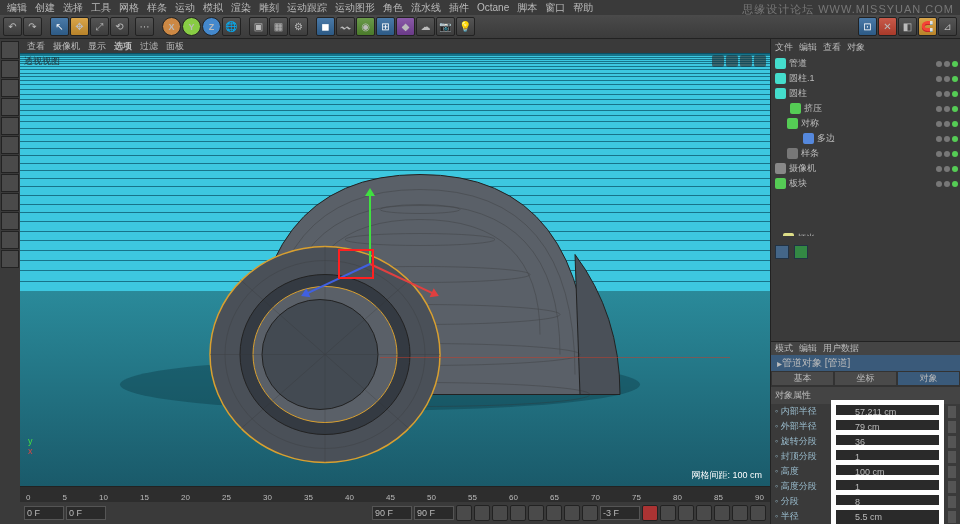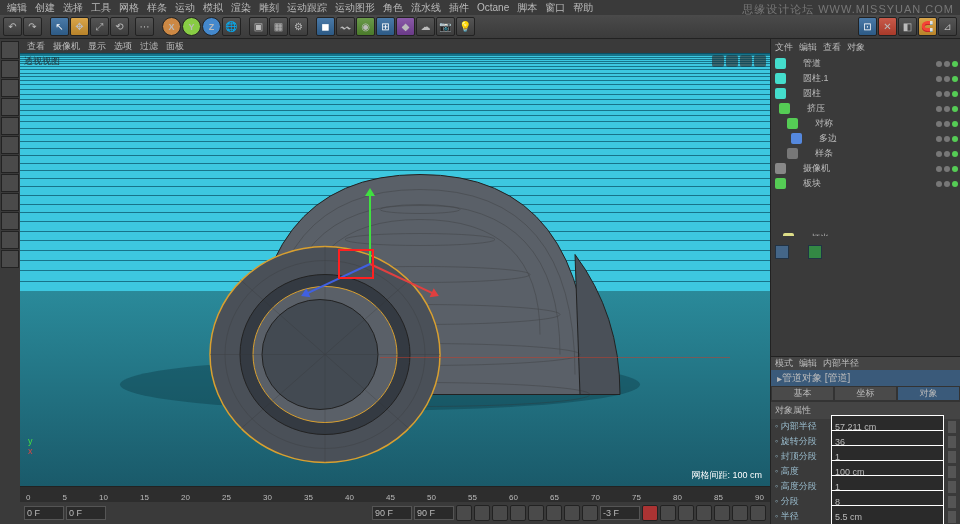--- a/index.html
+++ b/index.html
@@ -37,37 +37,37 @@
 .mini-axes { position: absolute; bottom: 30px; left: 8px; font-size: 9px; color: #0d0; }
 .mini-axes .xa { color: #d44; } .mini-axes .ya { color: #4d4; }
 .hud { position: absolute; bottom: 4px; right: 8px; font-size: 9px; color: #fff; }
 .hline { position: absolute; top: 304px; left: 360px; width: 350px; height: 1px; background: rgba(200,60,40,.5); }
 .timeline { height: 38px; background: #3a3a3a; display: flex; flex-direction: column; }
 .tl-ruler { height: 16px; background: #2d2d2d; display: flex; justify-content: space-between; padding: 0 6px; font-size: 8px; align-items: flex-end; border-top: 1px solid #222; }
 .tl-ctrl { height: 22px; display: flex; align-items: center; gap: 2px; padding: 0 4px; }
 .tl-field { width: 40px; height: 14px; background: #2a2a2a; border: 1px solid #555; font-size: 9px; color: #bbb; padding: 0 2px; display: flex; align-items: center; }
 .tl-btn { width: 16px; height: 16px; background: #4a4a4a; border: 1px solid #222; border-radius: 2px; }
 .right-panel { width: 190px; background: #3a3a3a; display: flex; flex-direction: column; border-left: 1px solid #222; }
-.obj-row { display: flex; align-items: center; height: 15px; padding: 0 2px; gap: 17px; font-size: 9px; }
+.obj-row { display: flex; align-items: center; height: 15px; padding: 0 2px; gap: 3px; font-size: 9px; }
 .obj-row .ico { width: 11px; height: 11px; display: inline-block; background: #666; border-radius: 2px; }
 .ico.cyan { background: #4dc; } .ico.green { background: #5c5; } .ico.blue { background: #58d; }
 .ico.cam { background: #888; } .ico.light { background: #dd8; } .ico.gray { background: #777; }
 .obj-row .dots { margin-left: auto; display: flex; gap: 2px; }
 .obj-row .dots span { width: 6px; height: 6px; border-radius: 50%; }
 .d-gray { background: #777; } .d-green { background: #5c5; }
 .obj-name { flex: 0 0 auto; }
 .attr-header { height: 14px; background: #444; display: flex; gap: 6px; padding: 0 4px; font-size: 9px; align-items: center; border-top: 1px solid #222; }
 .attr-title { height: 16px; background: #3a5a7a; padding: 2px 6px; font-size: 10px; display: flex; align-items: center; }
 .attr-tabs { display: flex; height: 15px; font-size: 9px; }
 .attr-tab { flex: 1; background: #4a4a4a; display: flex; align-items: center; justify-content: center; border: 1px solid #333; }
 .attr-tab.active { background: #3a5a7a; }
 .attr-section { padding: 2px 4px; font-size: 9px; background: #444; border-top: 1px solid #333; }
 .prop-row { display: flex; align-items: center; height: 15px; gap: 4px; padding: 0 4px; font-size: 9px; }
 .prop-row .lbl { width: 52px; color: #9bc; }
-.prop-row .val { flex: 1; height: 24px; background: #2a2a2a; border: 1px solid #ffffff; padding: 0 3px; display: flex; align-items: center; }
+.prop-row .val { flex: 1; height: 24px; background: #2a2a2a; border: 5px solid #ffffff; padding: 0 19px; display: flex; align-items: center; }
 .prop-row .spin { width: 8px; height: 12px; background: #555; }
 .obj-tree { max-height: 180px; overflow: hidden; }
 .spacer { flex: 1; }
 .files-hdr { display: flex; gap: 6px; padding: 2px 4px; font-size: 9px; background: #3a3a3a; }
 .thumb { width: 14px; height: 14px; background: #468; border: 1px solid #234; margin-left: 2px; }
 svg.model { position: absolute; top: 0; left: 0; width: 100%; height: 100%; }
 </style>
 </head>
 <body>
 
@@ -144,21 +144,21 @@
     <div class="lt"></div>
     <div class="lt"></div>
     <div class="lt"></div>
   </div>
 
   <div class="viewport-area">
     <div class="vp-tabs">
         <span style="padding: 0px 3px;">查看</span>
         <span style="padding: 0px 3px;">摄像机</span>
         <span style="padding: 0px 3px;">显示</span>
-        <span style="padding: 0px 3px;">选项</span>
+        <span style="padding: 0px 3px; font-weight: bold;">选项</span>
         <span style="padding: 0px 3px;">过滤</span>
         <span style="padding: 0px 3px;">面板</span>
       </div>
     <div class="viewport">
       <div class="viewport-label">透视视图</div>
       <div class="vp-top-icons">
           <span></span>
           <span></span>
           <span></span>
           <span></span>
@@ -324,39 +324,39 @@
         </div>
         <div class="obj-row" style="padding-left: 4px;">
           <span class="ico cyan"></span>
           <span class="obj-name">圆柱</span>
           <span class="dots">
             <span class="d-gray"></span>
             <span class="d-gray"></span>
             <span class="d-green"></span>
           </span>
         </div>
-        <div class="obj-row" style="padding-left: 8px;">
+        <div class="obj-row" style="padding-left: 19px;">
           <span class="ico green"></span>
           <span class="obj-name">挤压</span>
           <span class="dots">
             <span class="d-gray"></span>
             <span class="d-gray"></span>
             <span class="d-green"></span>
           </span>
         </div>
         <div class="obj-row" style="padding-left: 16px;">
           <span class="ico green"></span>
           <span class="obj-name">对称</span>
           <span class="dots">
             <span class="d-gray"></span>
             <span class="d-gray"></span>
             <span class="d-green"></span>
           </span>
         </div>
-        <div class="obj-row" style="padding-left: 20px;">
+        <div class="obj-row" style="padding-left: 32px;">
           <span class="ico blue"></span>
           <span class="obj-name">多边</span>
           <span class="dots">
             <span class="d-gray"></span>
             <span class="d-gray"></span>
             <span class="d-green"></span>
           </span>
         </div>
         <div class="obj-row" style="padding-left: 16px;">
           <span class="ico gray"></span>
@@ -406,36 +406,41 @@
       </div>
     <div style="height:8px"></div>
     <div class="obj-row">
         <span class="thumb"></span>
         <span class="thumb" style="background:#384"></span>
       </div>
     <div class="spacer"></div>
     <div class="attr-header" id="attrhdr">
         <span>模式</span>
         <span>编辑</span>
-        <span>内部半径</span>
+        <span>用户数据</span>
       </div>
     <div class="attr-title">▸ <span>管道对象 [管道]</span></div>
     <div class="attr-tabs">
       <div class="attr-tab">基本</div>
       <div class="attr-tab">坐标</div>
       <div class="attr-tab active">对象</div>
     </div>
     <div class="attr-section">对象属性</div>
     <div id="props">
         <div class="prop-row">
           <span class="lbl">◦ 内部半径</span>
           <span class="val">57.211 cm</span>
           <span class="spin"></span>
         </div>
         <div class="prop-row">
+          <span class="lbl">◦ 外部半径</span>
+          <span class="val">79 cm</span>
+          <span class="spin"></span>
+        </div>
+        <div class="prop-row">
           <span class="lbl">◦ 旋转分段</span>
           <span class="val">36</span>
           <span class="spin"></span>
         </div>
         <div class="prop-row">
           <span class="lbl">◦ 封顶分段</span>
           <span class="val">1</span>
           <span class="spin"></span>
         </div>
         <div class="prop-row">

